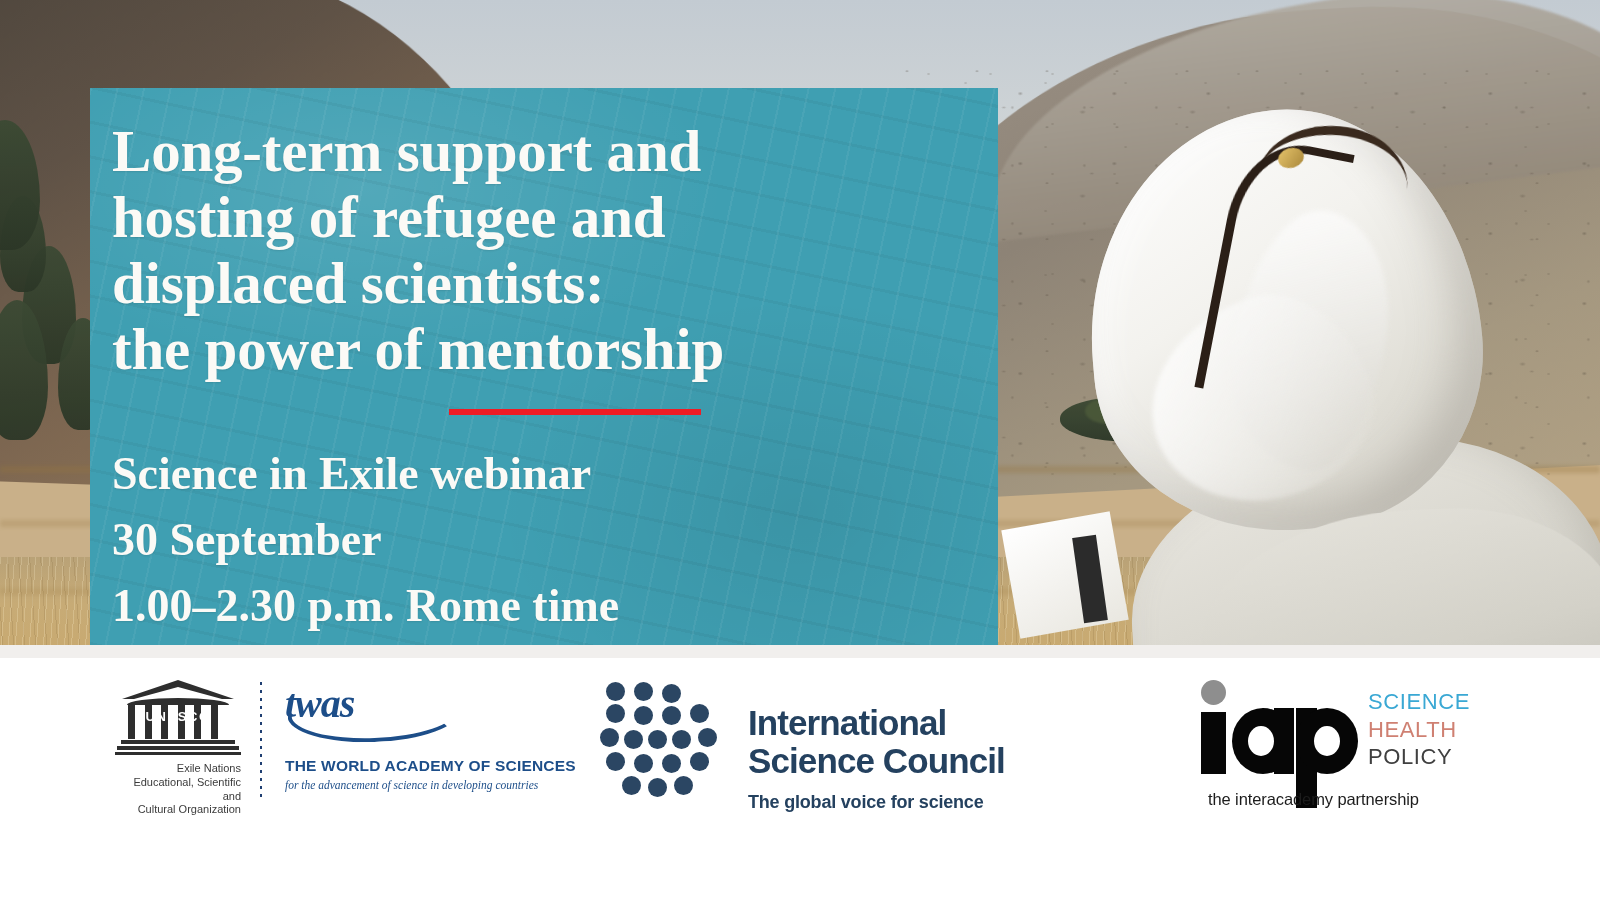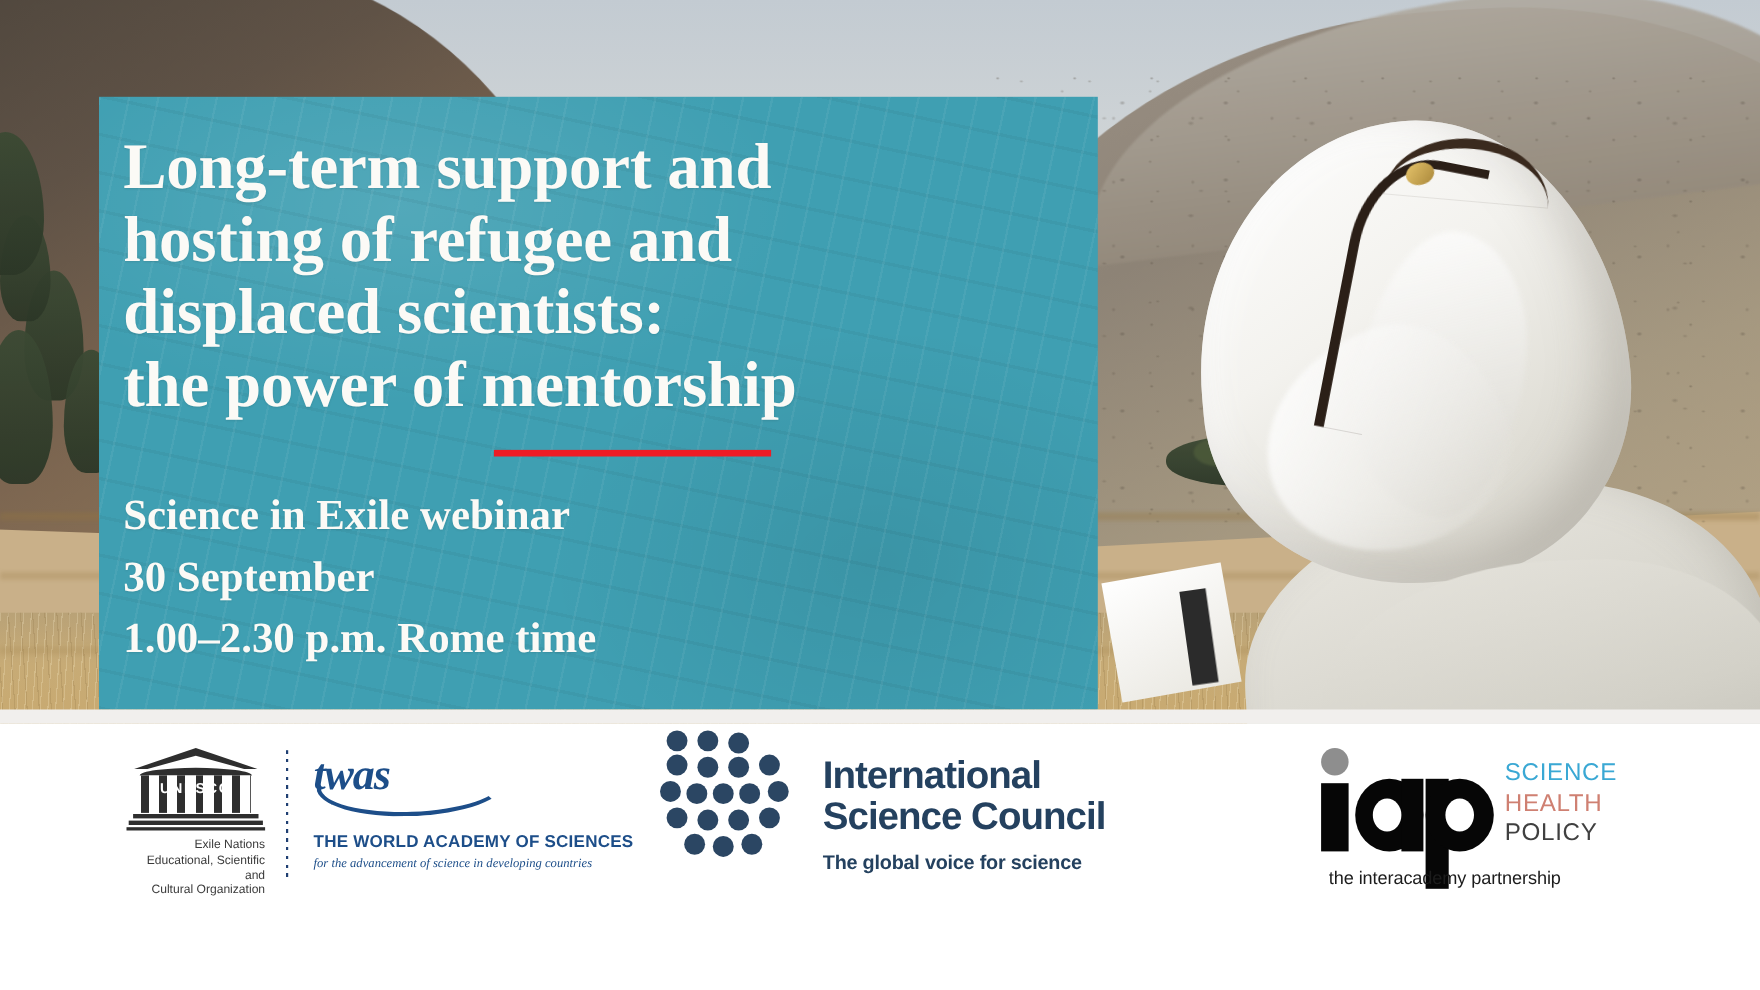--- a/index.html
+++ b/index.html
@@ -270,21 +270,21 @@
   .rule {
     margin: 27px 0 0 337px;
     width: 252px;
     height: 6px;
     background: #ee1c25;
   }
   .subhead {
     color: #fbfaf6;
     font-family: "Liberation Serif", serif;
     font-weight: bold;
-    font-size: 39px;
+    font-size: 46px;
     line-height: 1.43;
     margin: 26px 0 0 0;
     white-space: pre-line;
     text-shadow: 0 1px 2px rgba(0,0,0,.10);
   }
 
   
   .gray-strip {
     position: absolute;
     left: 0; top: 645px;
@@ -396,21 +396,21 @@
   .twas-sub {
     margin-top: 4px;
     font-family: "Liberation Serif", serif;
     font-style: italic;
     font-size: 11.5px;
     color: #1d4e89;
     white-space: nowrap;
   }
 
   
-  .logo-isc { position: absolute; left: 600px; top: 6px; width: 430px; height: 140px; }
+  .logo-isc { position: absolute; left: 600px; top: 24px; width: 430px; height: 140px; }
   .isc-dots { position: absolute; left: 0; top: 0; width: 120px; height: 116px; }
   .isc-dot {
     position: absolute;
     width: 19px; height: 19px;
     border-radius: 50%;
     background: #2b4663;
   }
   .isc-text { position: absolute; left: 148px; top: 22px; }
   .isc-name {
     font-family: "Liberation Sans", sans-serif;

